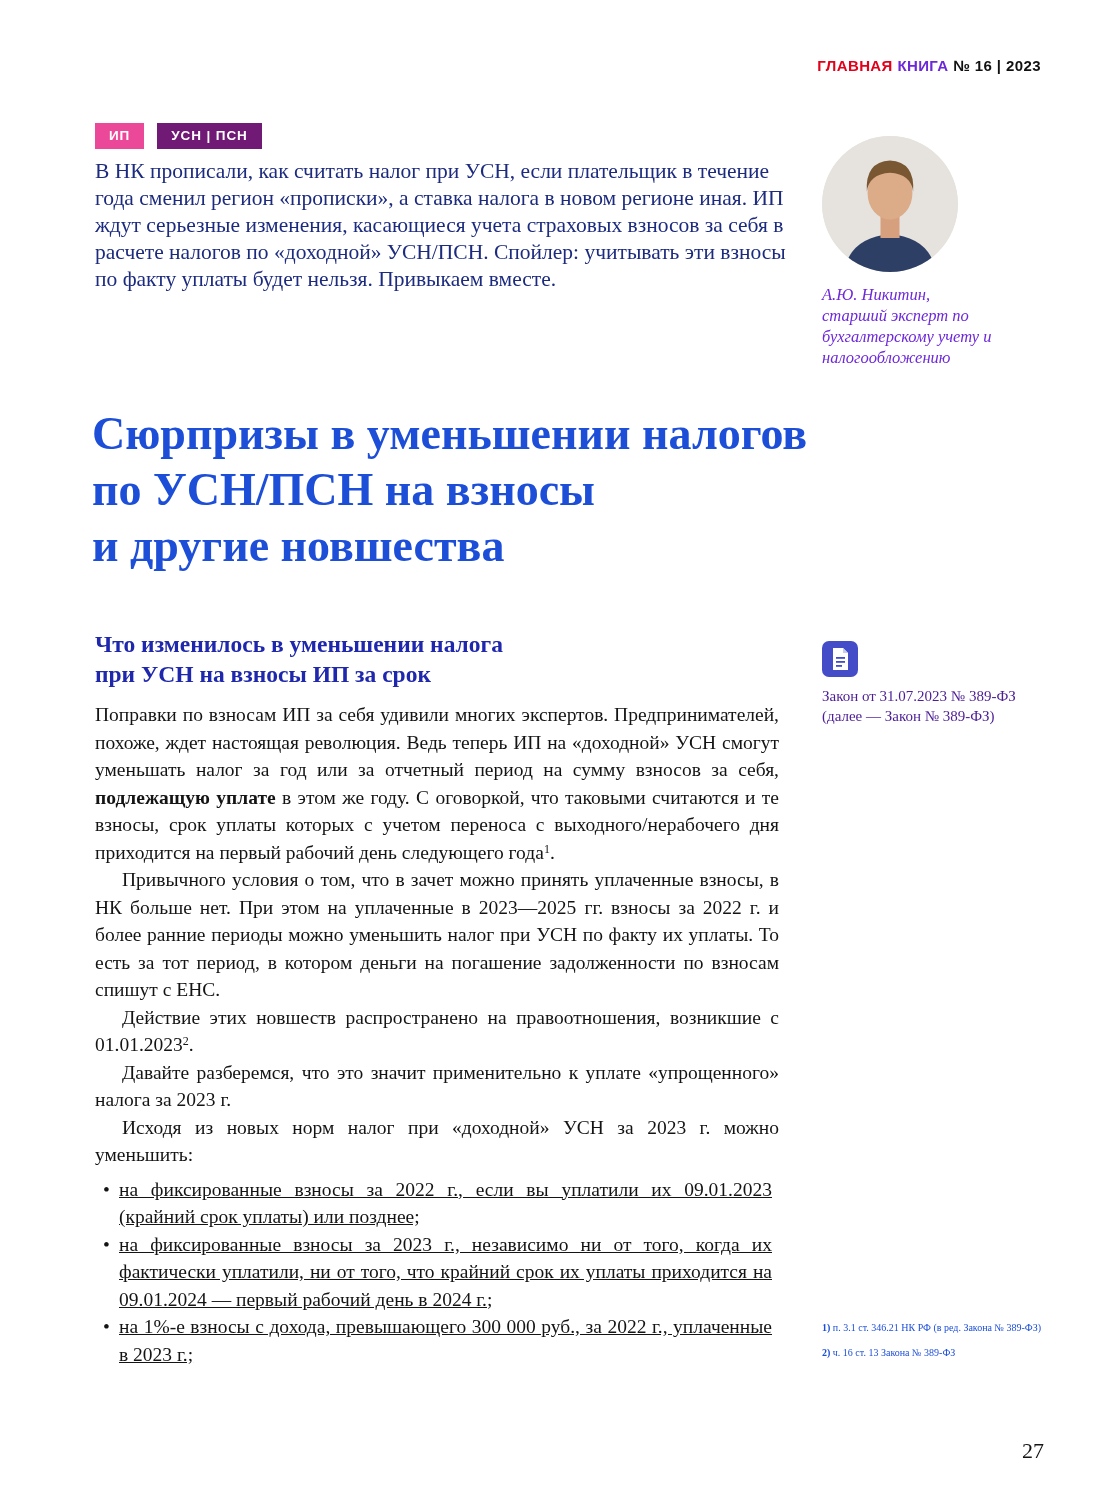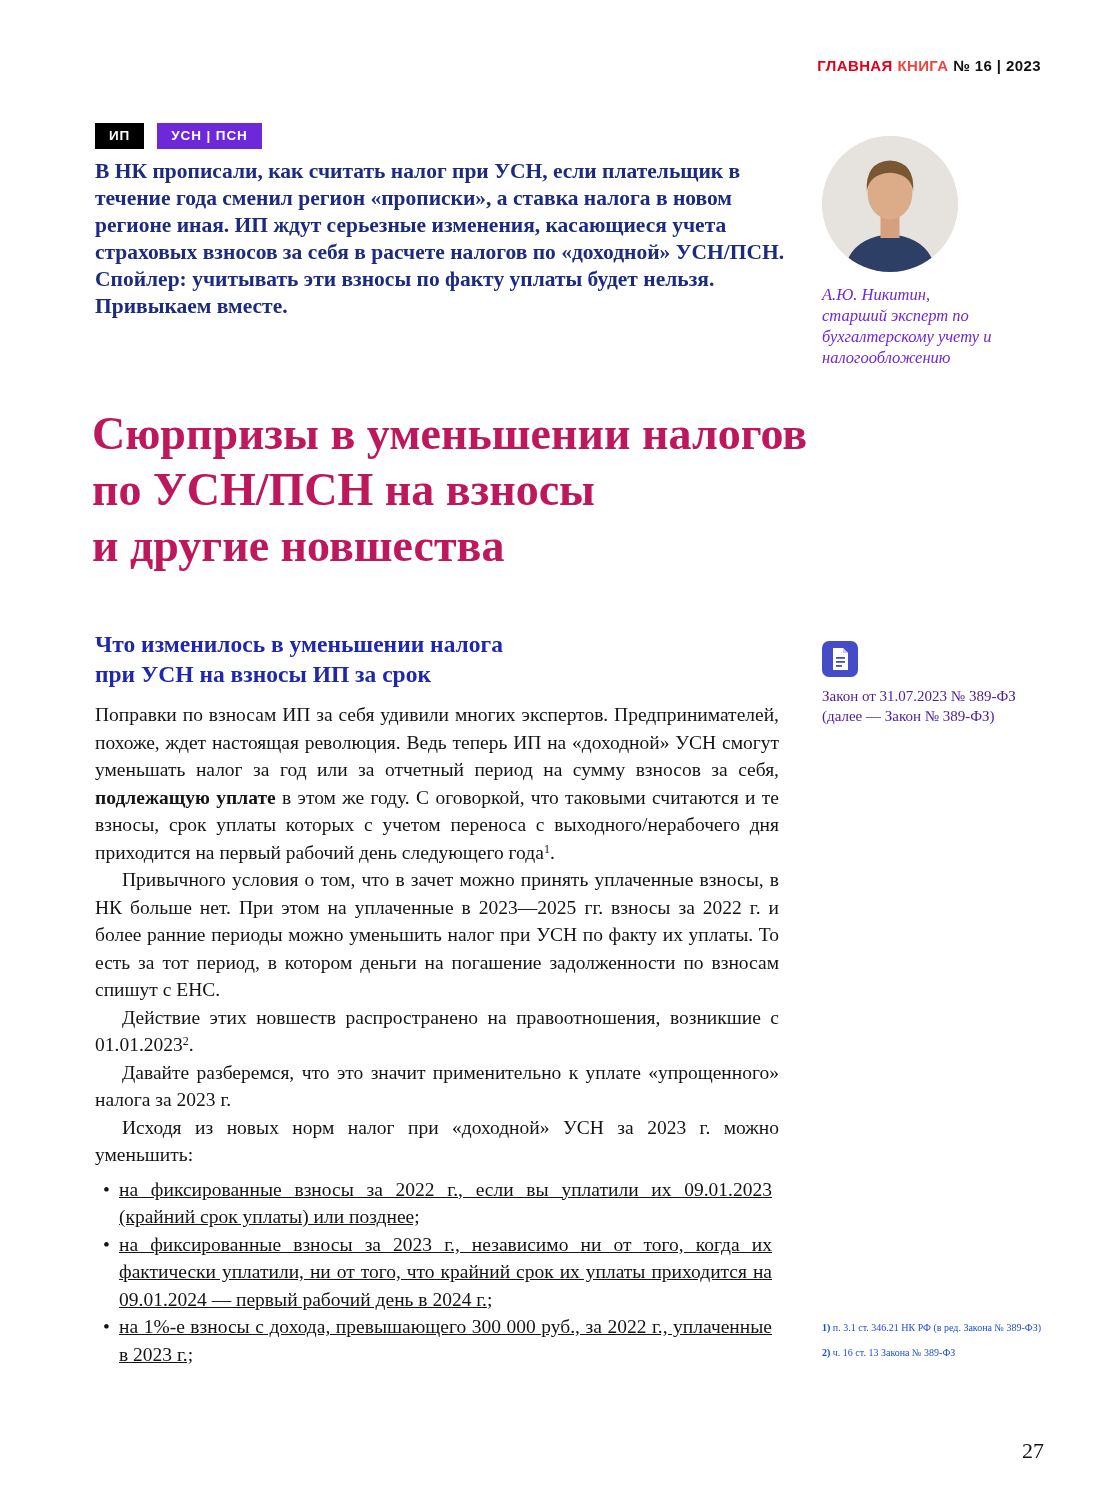--- a/index.html
+++ b/index.html
@@ -13,51 +13,51 @@
     overflow:hidden;
   }
   
   .masthead{
     position:absolute;top:57px;right:63px;
     font-family:"Liberation Sans", sans-serif;
     font-weight:bold;font-size:15px;letter-spacing:.4px;
     color:#111;
   }
   .masthead .brand-red{color:#e2001a;}
-  .masthead .brand-blue{color:#ef4444;text-align:center;}
+  .masthead .brand-blue{color:#6d28d9;text-align:center;}
   
   .tags{position:absolute;left:95px;top:123px;display:flex;gap:13px;}
   .tag{
     font-family:"Liberation Sans", sans-serif;
     font-weight:bold;font-size:13.5px;letter-spacing:.9px;
     color:#fff;padding:6px 14px 6px;line-height:1;
   }
-  .tag-red{background:#000000;}
-  .tag-blue{background:#6d28d9;}
+  .tag-red{background:#ec4899;}
+  .tag-blue{background:#701a75;}
   
   .lead{
     position:absolute;left:95px;top:158px;width:700px;margin:0;
-    font-weight:bold;font-size:21.5px;line-height:27px;
+    font-weight:normal;font-size:21.5px;line-height:27px;
     color:#1c2b7e;
   }
   
   .author{position:absolute;left:822px;top:136px;width:222px;}
   .avatar{
     width:136px;height:136px;border-radius:50%;overflow:hidden;
     background:#e6e3df;
   }
   .avatar svg{display:block;width:100%;height:100%;}
   .author-name,.author-role{
     font-style:italic;font-size:16.5px;line-height:21px;color:#6d28d9;
   }
   .author-name{margin-top:12px;}
   
   .title{
     position:absolute;left:92px;top:406px;margin:0;
-    font-size:46px;line-height:56px;font-weight:bold;color:#be185d;
+    font-size:46px;line-height:56px;font-weight:bold;color:#1d4ed8;
   }
   
   .section-heading{
     position:absolute;left:95px;top:629px;margin:0;
     font-size:23.5px;line-height:30px;font-weight:bold;color:#1f28ad;
   }
   
   .sidebar-note{position:absolute;left:822px;top:641px;width:220px;}
   .doc-icon{width:36px;height:36px;display:block;}
   .sidebar-note .note-text{

